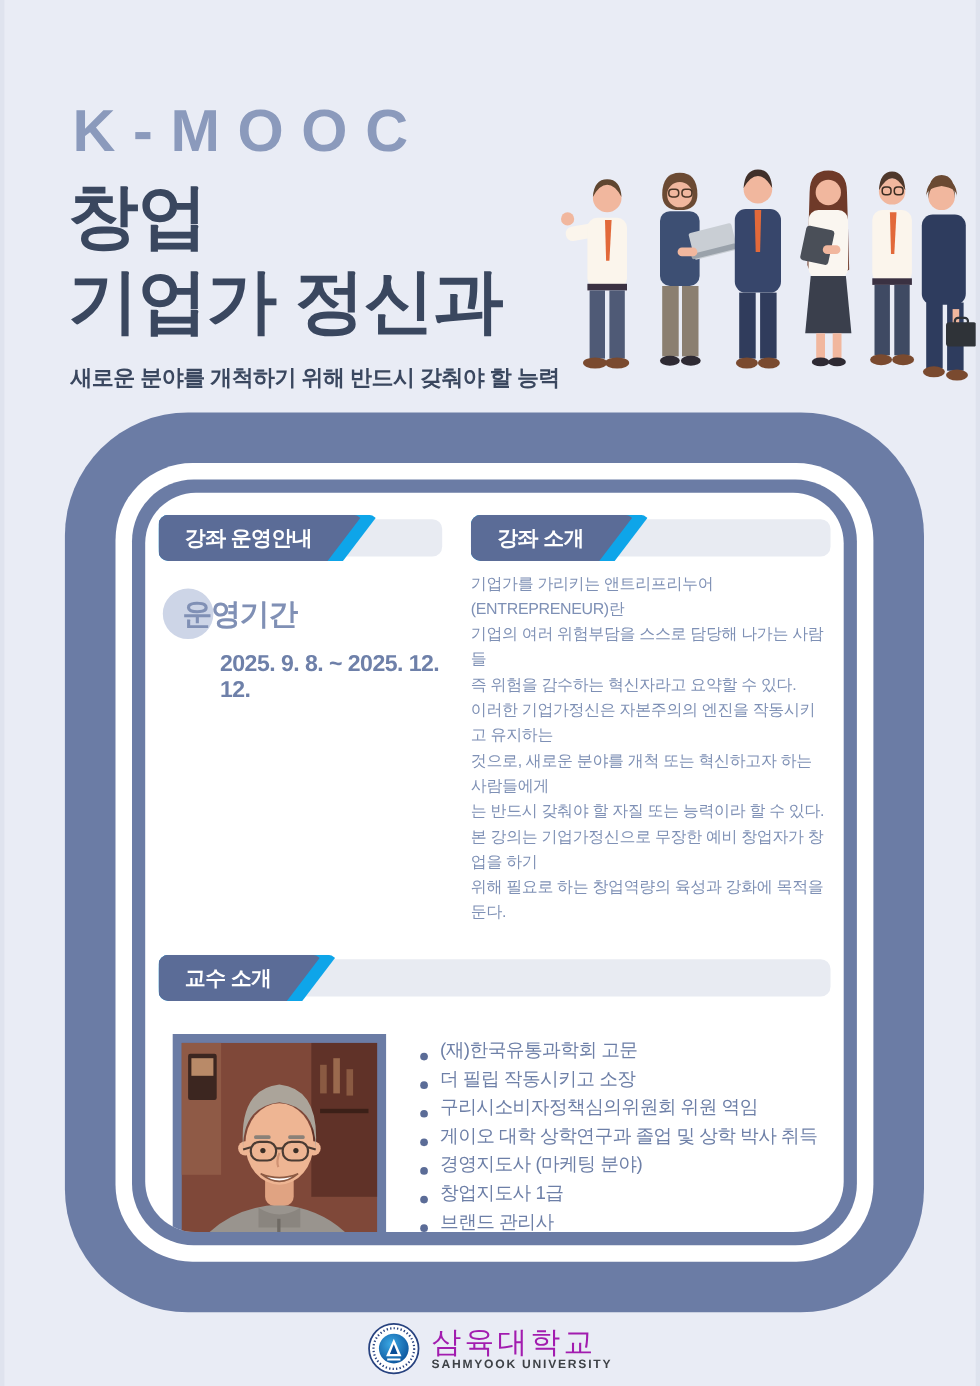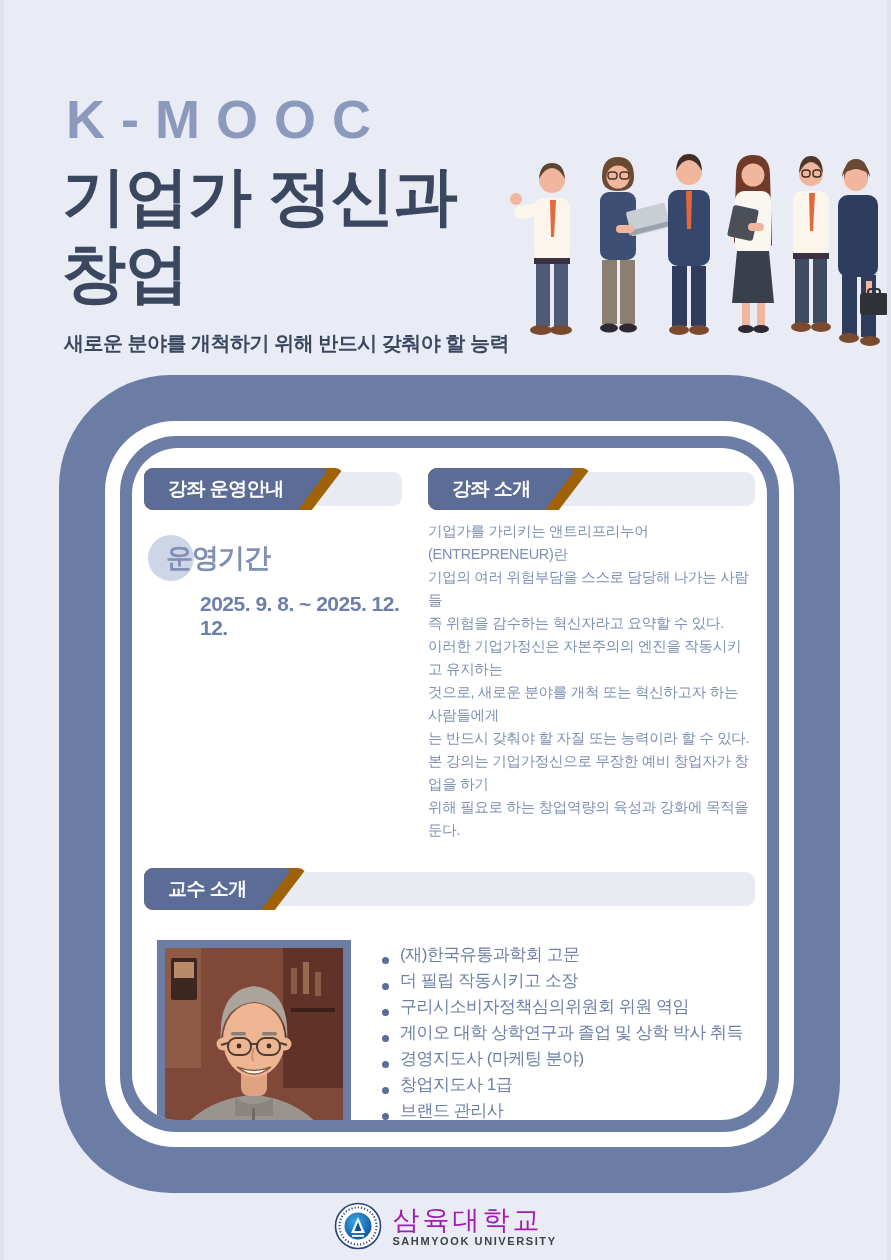--- a/index.html
+++ b/index.html
@@ -29,21 +29,21 @@
     position:absolute; left:55px; top:375px; width:781px; height:818px;
     background:#6b7ca5; border-radius:112px; padding:46px;
   }
   .panel-white-ring { width:100%; height:100%; background:#ffffff; border-radius:70px; padding:15px; }
   .panel-blue-ring  { width:100%; height:100%; background:#6b7ca5; border-radius:56px; padding:12px; }
   .panel-content    { width:100%; height:100%; background:#ffffff; border-radius:46px; padding:14px 12px 0 12px; overflow:hidden; }
 
   
   .sec-bar { position:relative; height:34px; background:#e8ebf2; border-radius:9px; }
   .badge-wrap {
-    position:absolute; left:0; top:-4px; height:42px; background:#a16207;
+    position:absolute; left:0; top:-4px; height:42px; background:#0ea5e9;
     border-radius:9px; padding-right:14px;
     clip-path:polygon(0 0, 100% 0, calc(100% - 32px) 100%, 0 100%);
   }
   .badge {
     height:100%; background:#5b6c97; border-radius:9px; color:#ffffff;
     display:flex; align-items:center; font-size:19px; font-weight:700; letter-spacing:-0.5px;
     padding:0 46px 0 24px;
     clip-path:polygon(0 0, 100% 0, calc(100% - 32px) 100%, 0 100%);
   }
 
@@ -91,22 +91,22 @@
   .uni-name { font-size:27px; font-weight:400; color:#a21caf; letter-spacing:3px; line-height:28px; }
   .uni-en   { font-size:11px; font-weight:700; color:#3e4247; letter-spacing:1.6px; margin-top:1px; }
 </style>
 </head>
 <body>
 
 <div class="poster">
 
   <div class="kmooc">K-MOOC</div>
   <div class="main-title">
+    <div>창업</div>
     <div>기업가 정신과</div>
-    <div>창업</div>
   </div>
   <div class="subtitle">새로운 분야를 개척하기 위해 반드시 갖춰야 할 능력</div>
 
   <svg class="team-illustration" viewBox="0 0 385 265">
 
     <g>
       <rect x="10" y="108" width="48" height="13" rx="6" fill="#fbf5ec" transform="rotate(-10 34 114)"></rect>
       <circle cx="12" cy="104" r="6" fill="#f1b79e"></circle>
       <rect x="30" y="103" width="36" height="64" rx="9" fill="#fbf5ec"></rect>
       <polygon points="46,105 52,105 50,142 47,142" fill="#e2693a"></polygon>

